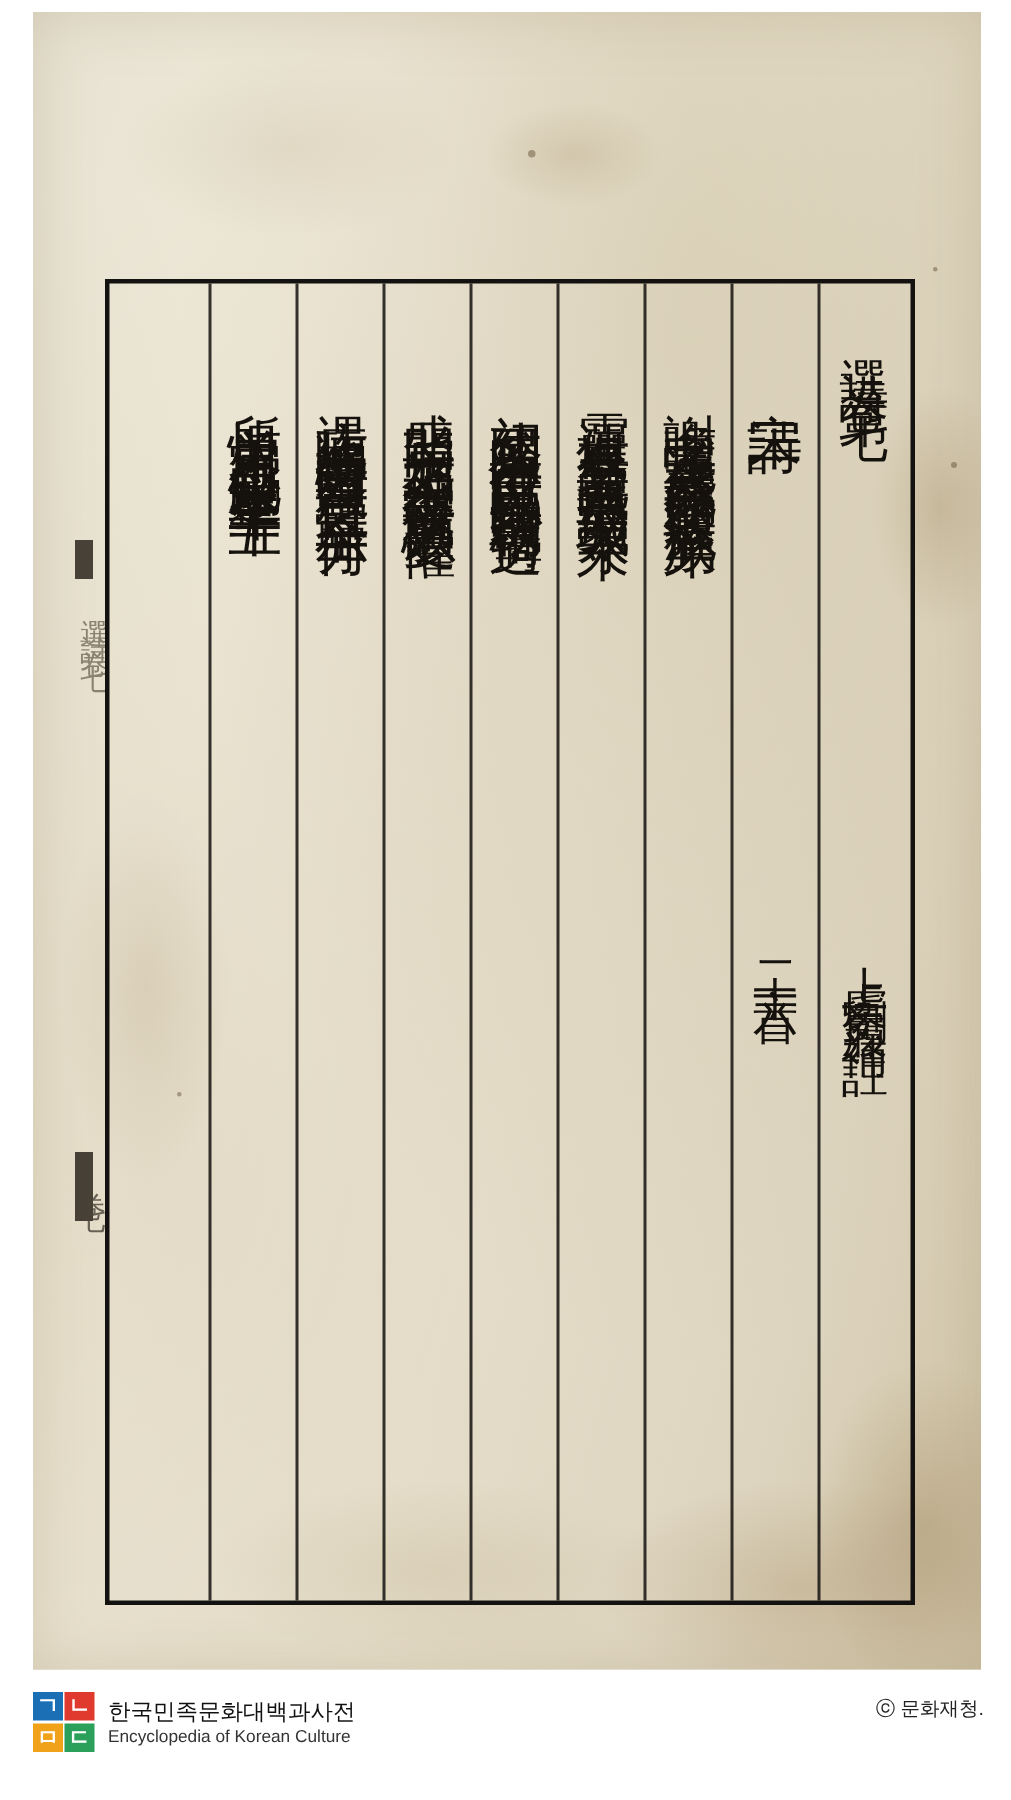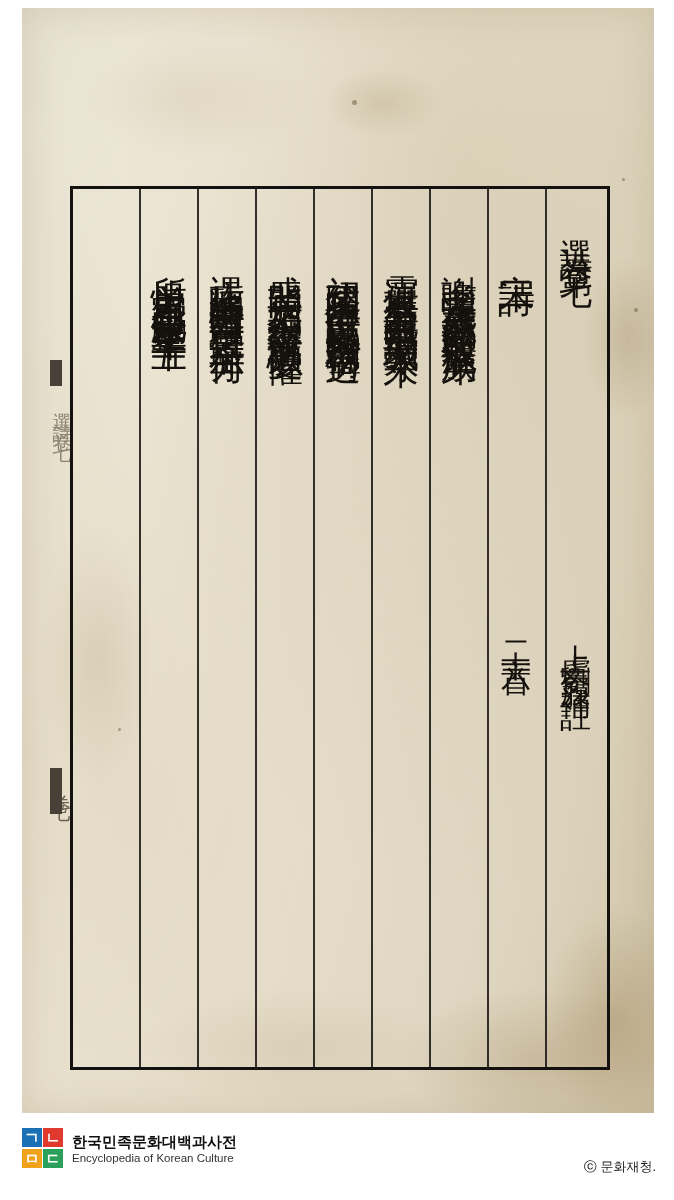--- a/index.html
+++ b/index.html
@@ -189,34 +189,34 @@
   }
   #brand-logo .b1 { left: 0;  top: 0;  background: #1b6fb5; }
   #brand-logo .b2 { left: 21px; top: 0; background: #e03a2f; }
   #brand-logo .b3 { left: 0;  top: 21px; background: #f0a21b; }
   #brand-logo .b4 { left: 21px; top: 21px; background: #2aa05a; }
 
   #brand-text { display: flex; flex-direction: column; justify-content: center; }
   #brand-ko {
     font-family: "Liberation Sans", sans-serif;
     font-size: 15px;
-    font-weight: bold;
+    font-weight: normal;
     color: #111;
     line-height: 19px;
   }
   #brand-en {
     font-family: Liberation Sans, sans-serif;
     font-size: 11.5px;
     color: #333;
     line-height: 15px;
   }
   #copyright {
     position: absolute;
     right: 18px;
-    top: 40px;
+    top: 12px;
     font-family: "Liberation Sans", sans-serif;
     font-size: 13px;
     color: #222;
   }
 </style>
 </head>
 <body>
 
 <div id="page">
 

